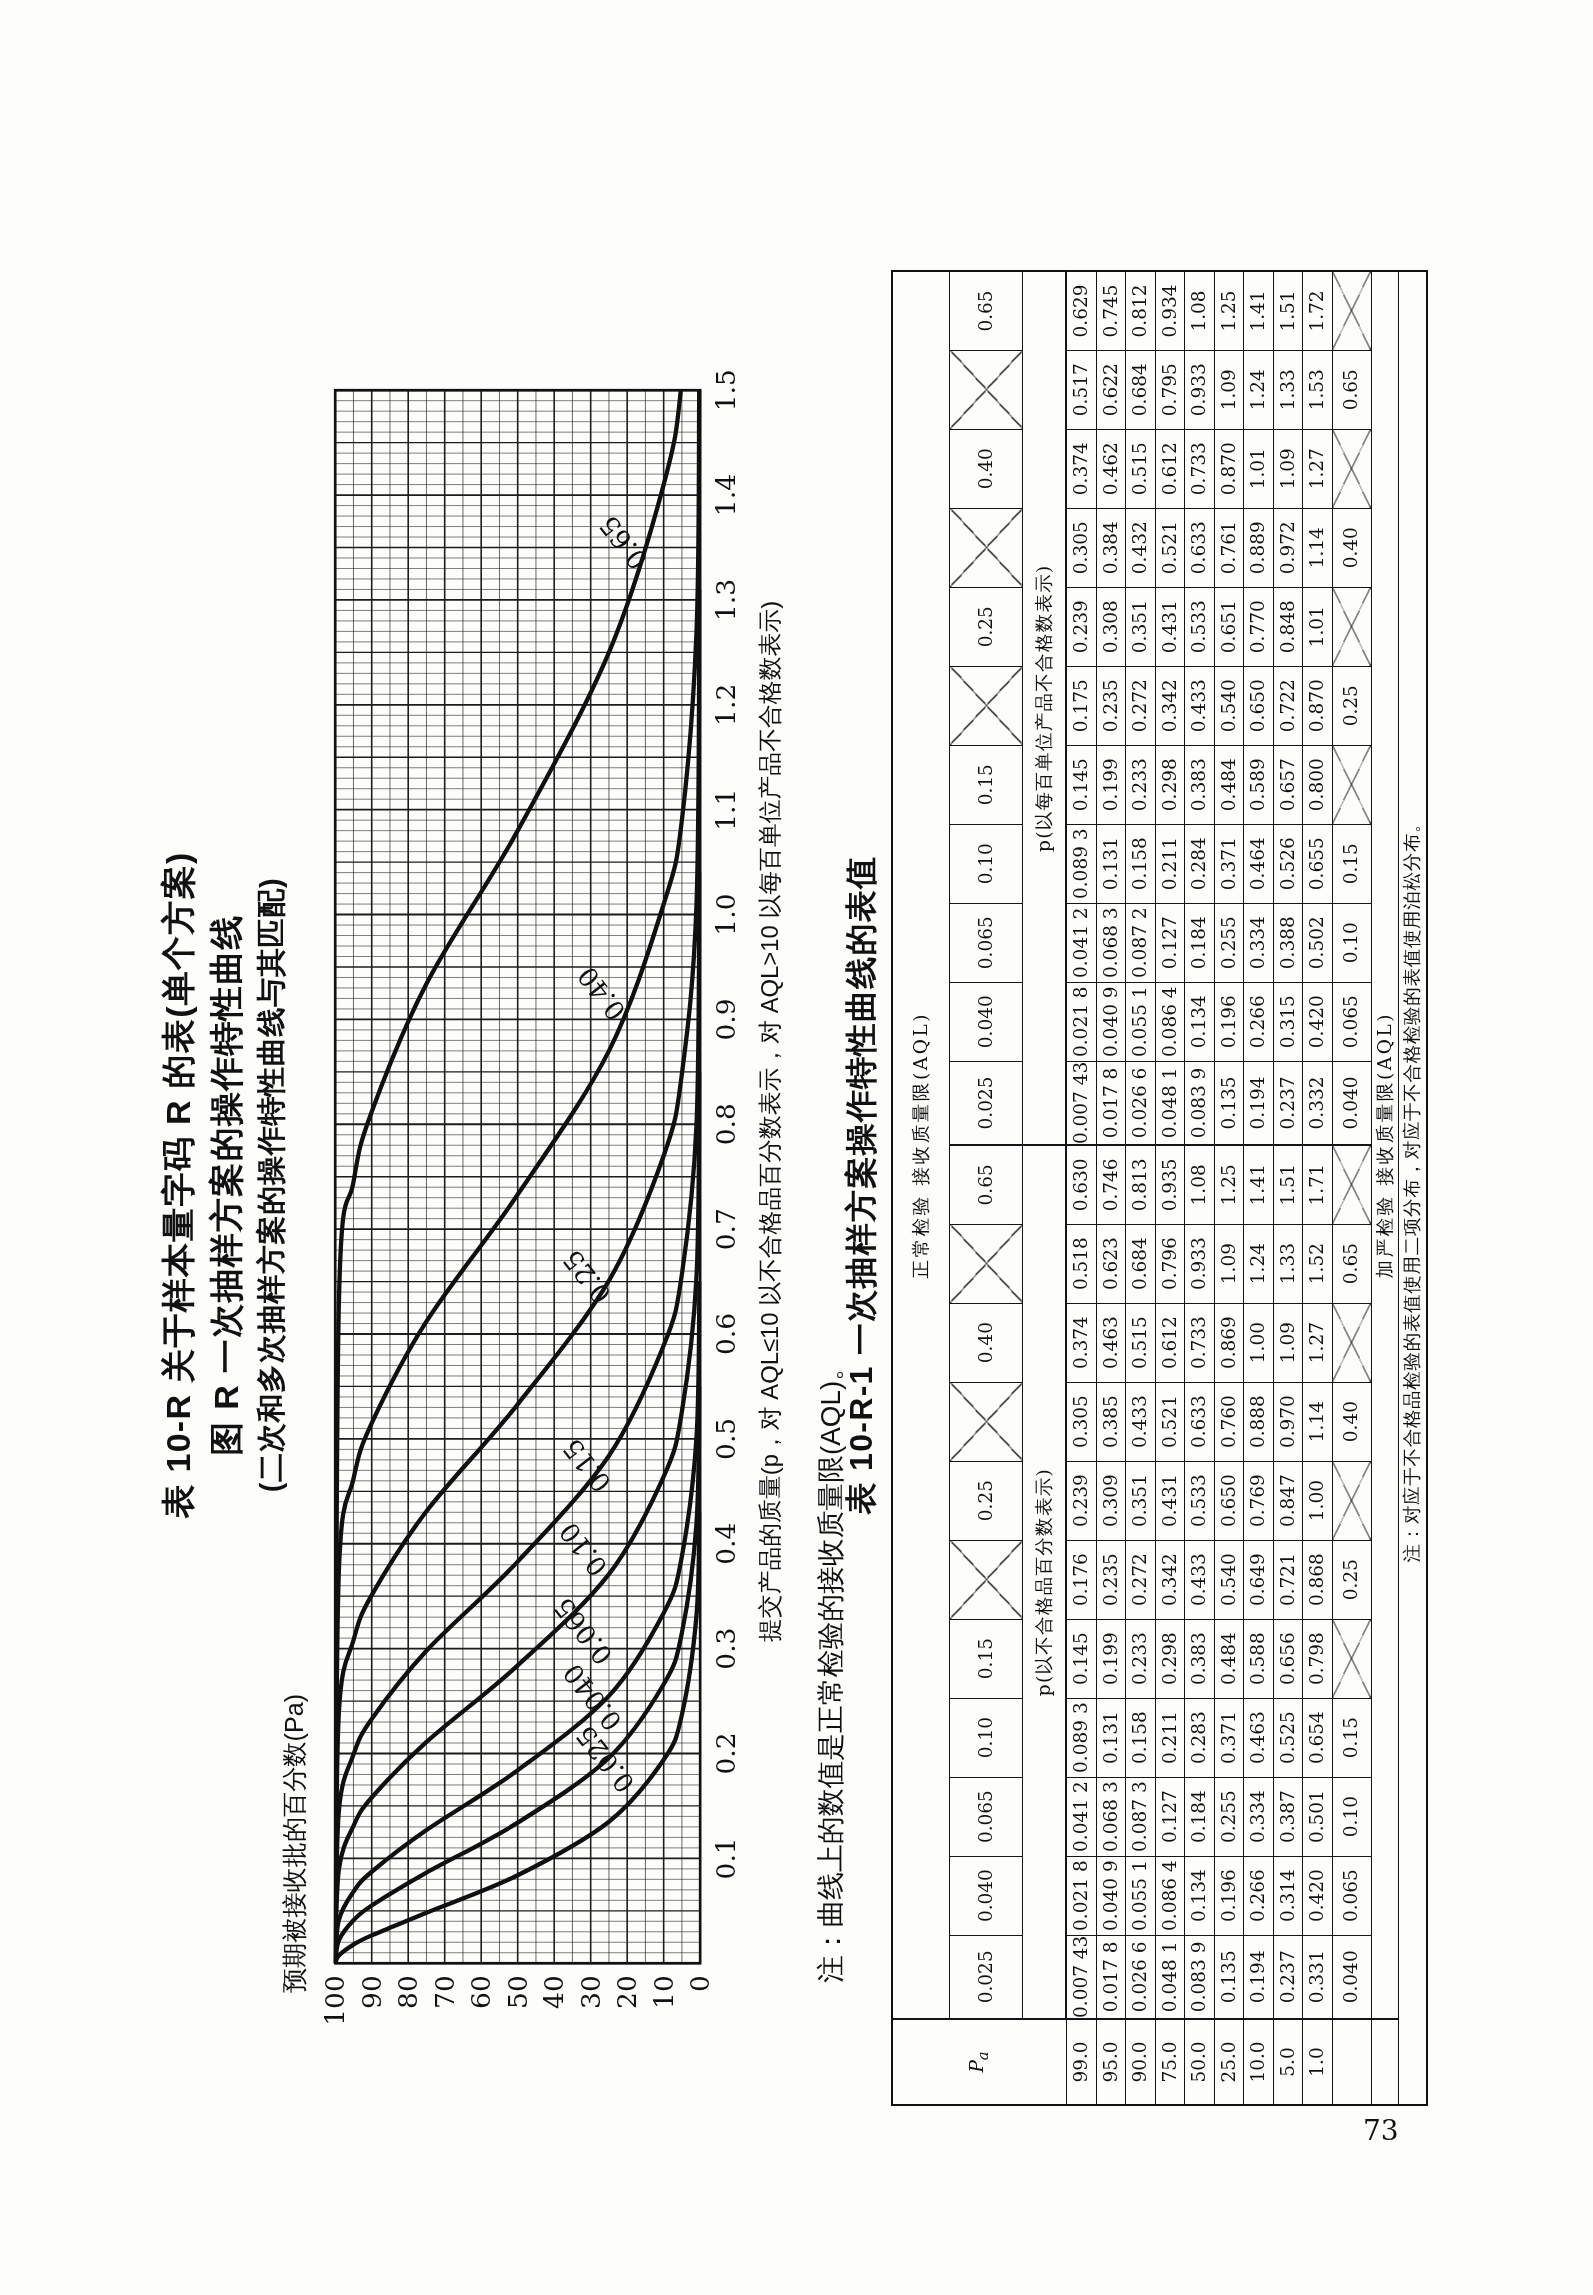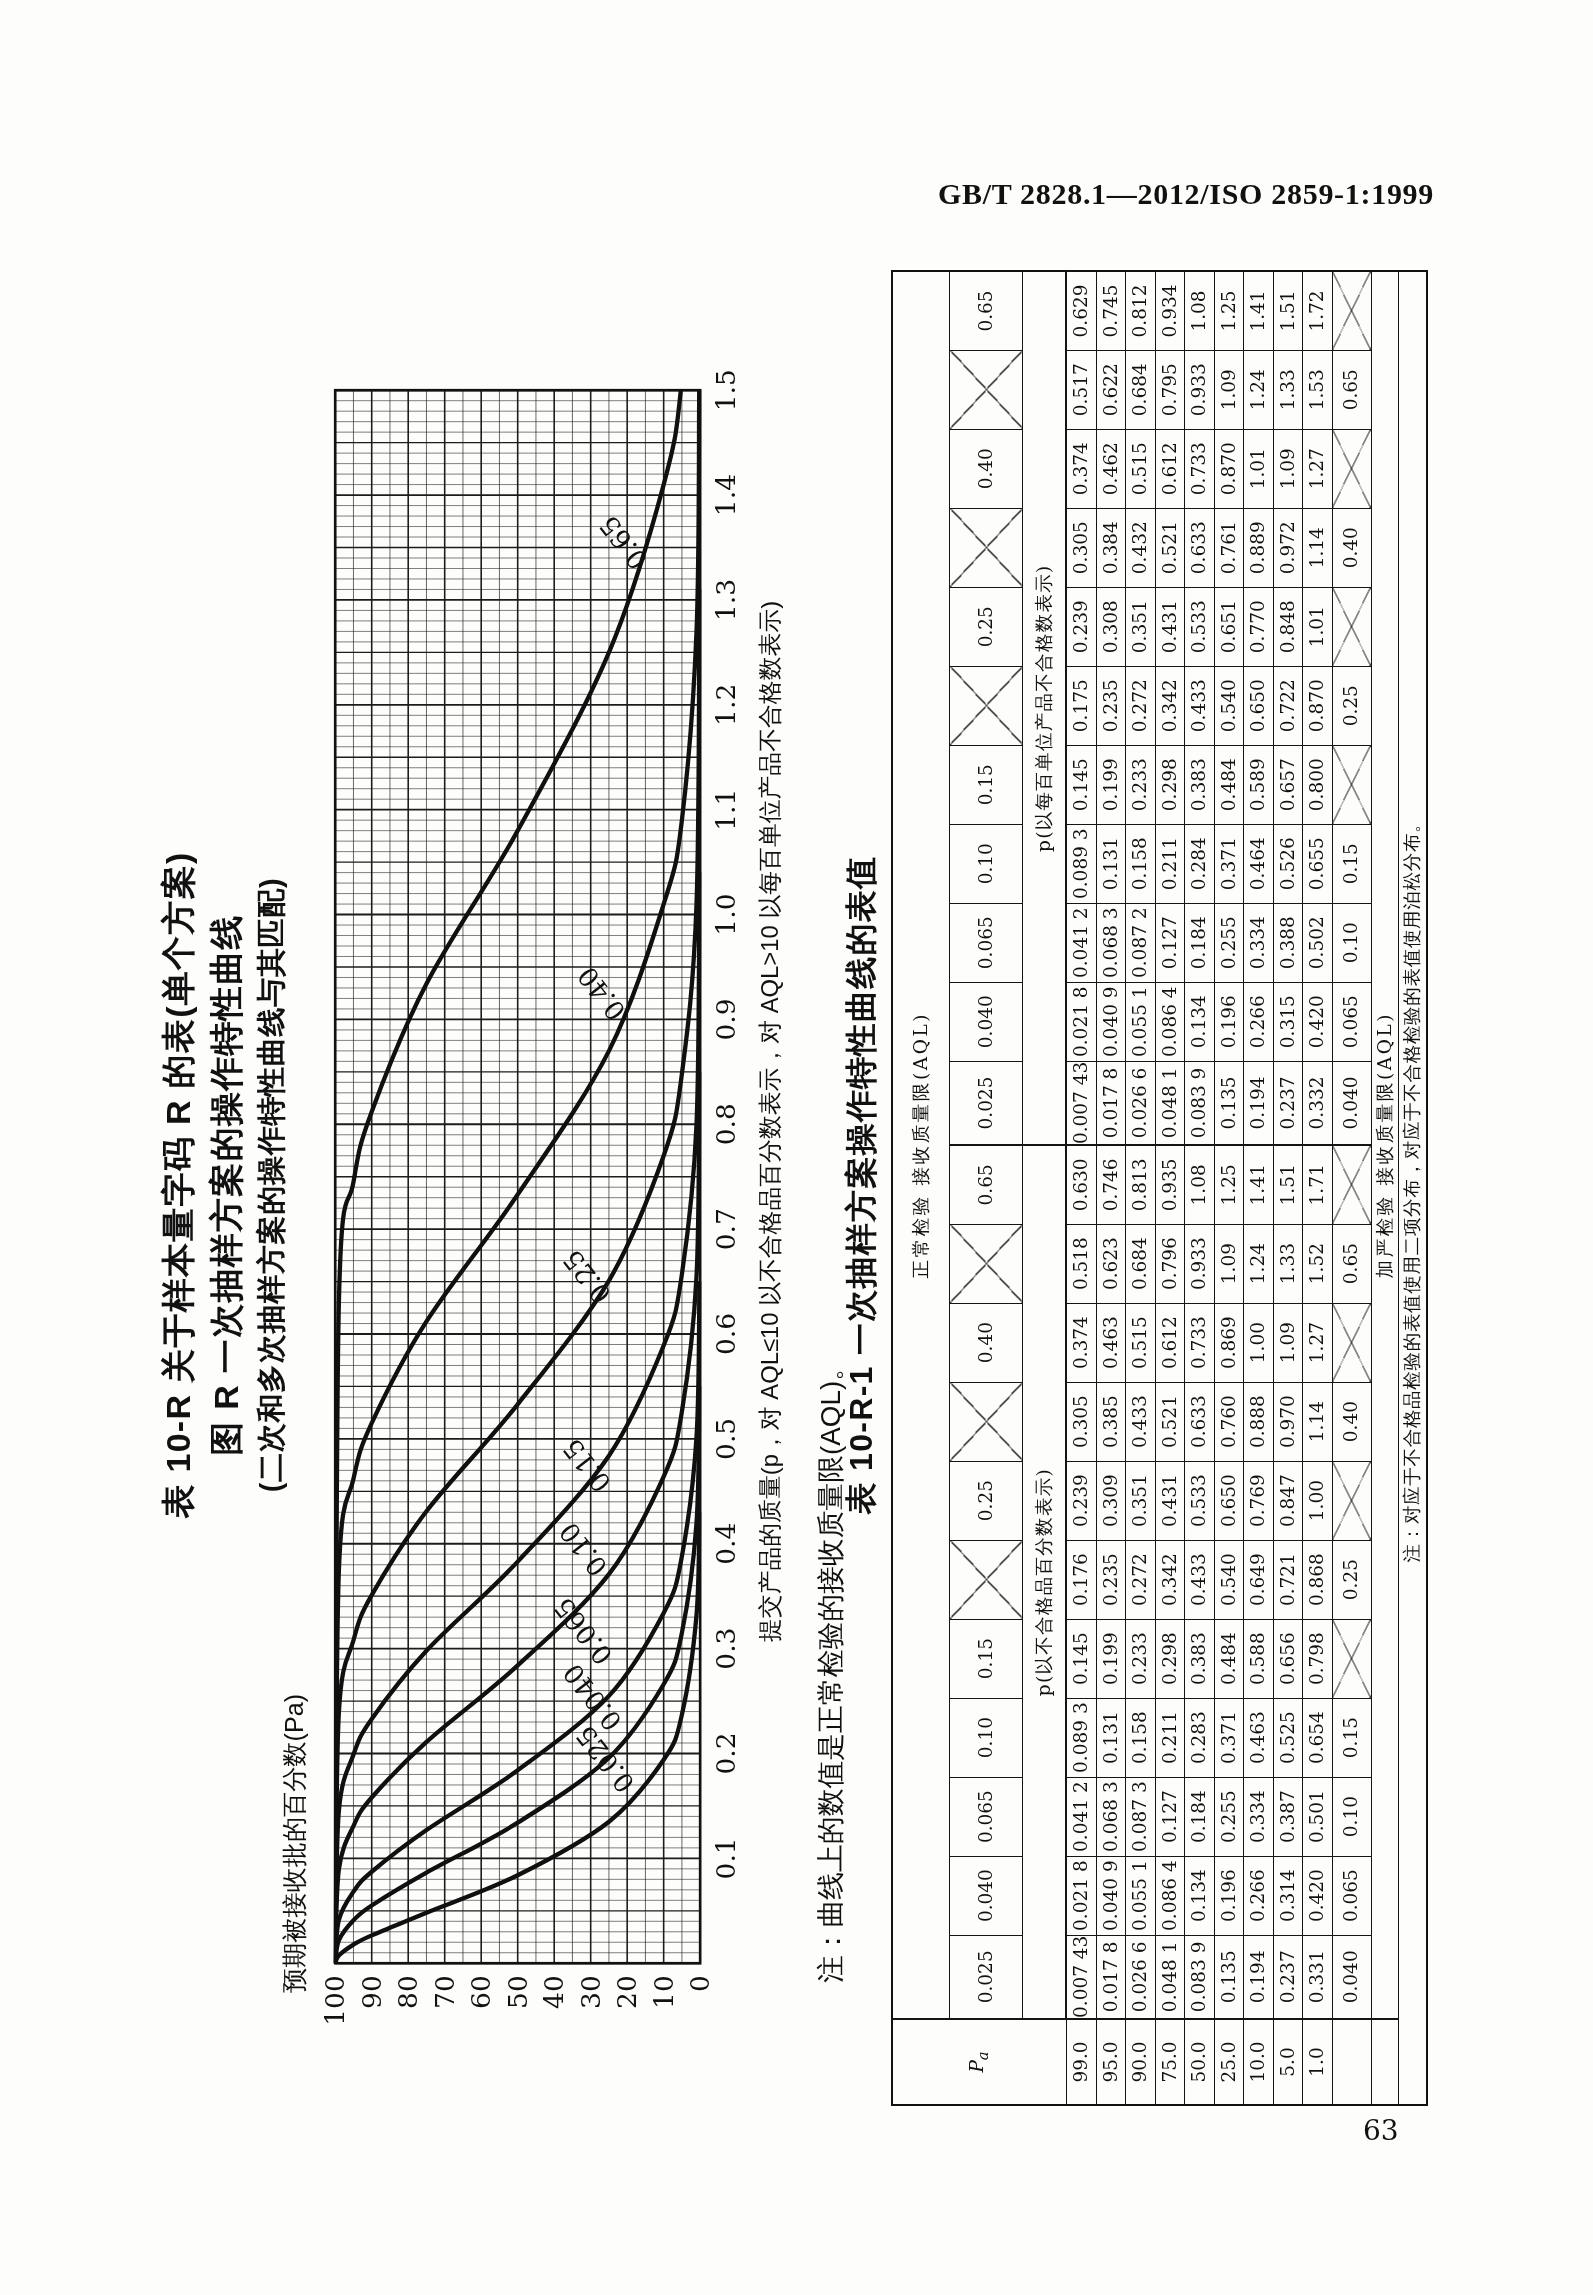--- a/index.html
+++ b/index.html
@@ -30,21 +30,20 @@
         padding-left:38px;letter-spacing:0.7px;}
   td.xcell{background:
      linear-gradient(to top right,transparent 49.4%,#151515 49.4%,#151515 50.6%,transparent 50.6%),
      linear-gradient(to bottom right,transparent 49.4%,#151515 49.4%,#151515 50.6%,transparent 50.6%);}
   sub{font-size:14.6px;}
 </style>
 </head>
 <body>
 
 <div id="page">
-  <div id="doc-header">GB/T 2828.1—2012/ISO 2859-1:1999</div>
 
   <div id="land">
     <div class="ttl" id="title-1">表 10-R  关于样本量字码 R 的表(单个方案)</div>
     <div class="ttl" id="title-2">图 R  一次抽样方案的操作特性曲线</div>
     <div class="ttl" id="title-3">(二次和多次抽样方案的操作特性曲线与其匹配)</div>
 
     <svg id="chart-svg" width="1934" height="1537" viewBox="0 0 2920 2320">
         <defs>
           <clipPath id="gclip">
             <rect x="283" y="454" width="2378.995" height="555"></rect>
@@ -590,15 +589,15 @@
               <td class="zh" colspan="22" style="height: 26.5px;">加严检验  接收质量限(AQL)</td>
             </tr>
             <tr>
               <td class="note-cell" colspan="23" style="height: 26.5px; border-top: 1.5px solid rgb(21, 21, 21);">注：对应于不合格品检验的表值使用二项分布，对应于不合格检验的表值使用泊松分布。</td>
             </tr>
           </tbody>
         </table>
       </div>
   </div>
 
-  <div id="page-number">63</div>
+  <div id="page-number">73</div>
 </div>
 
 
 </body></html>

